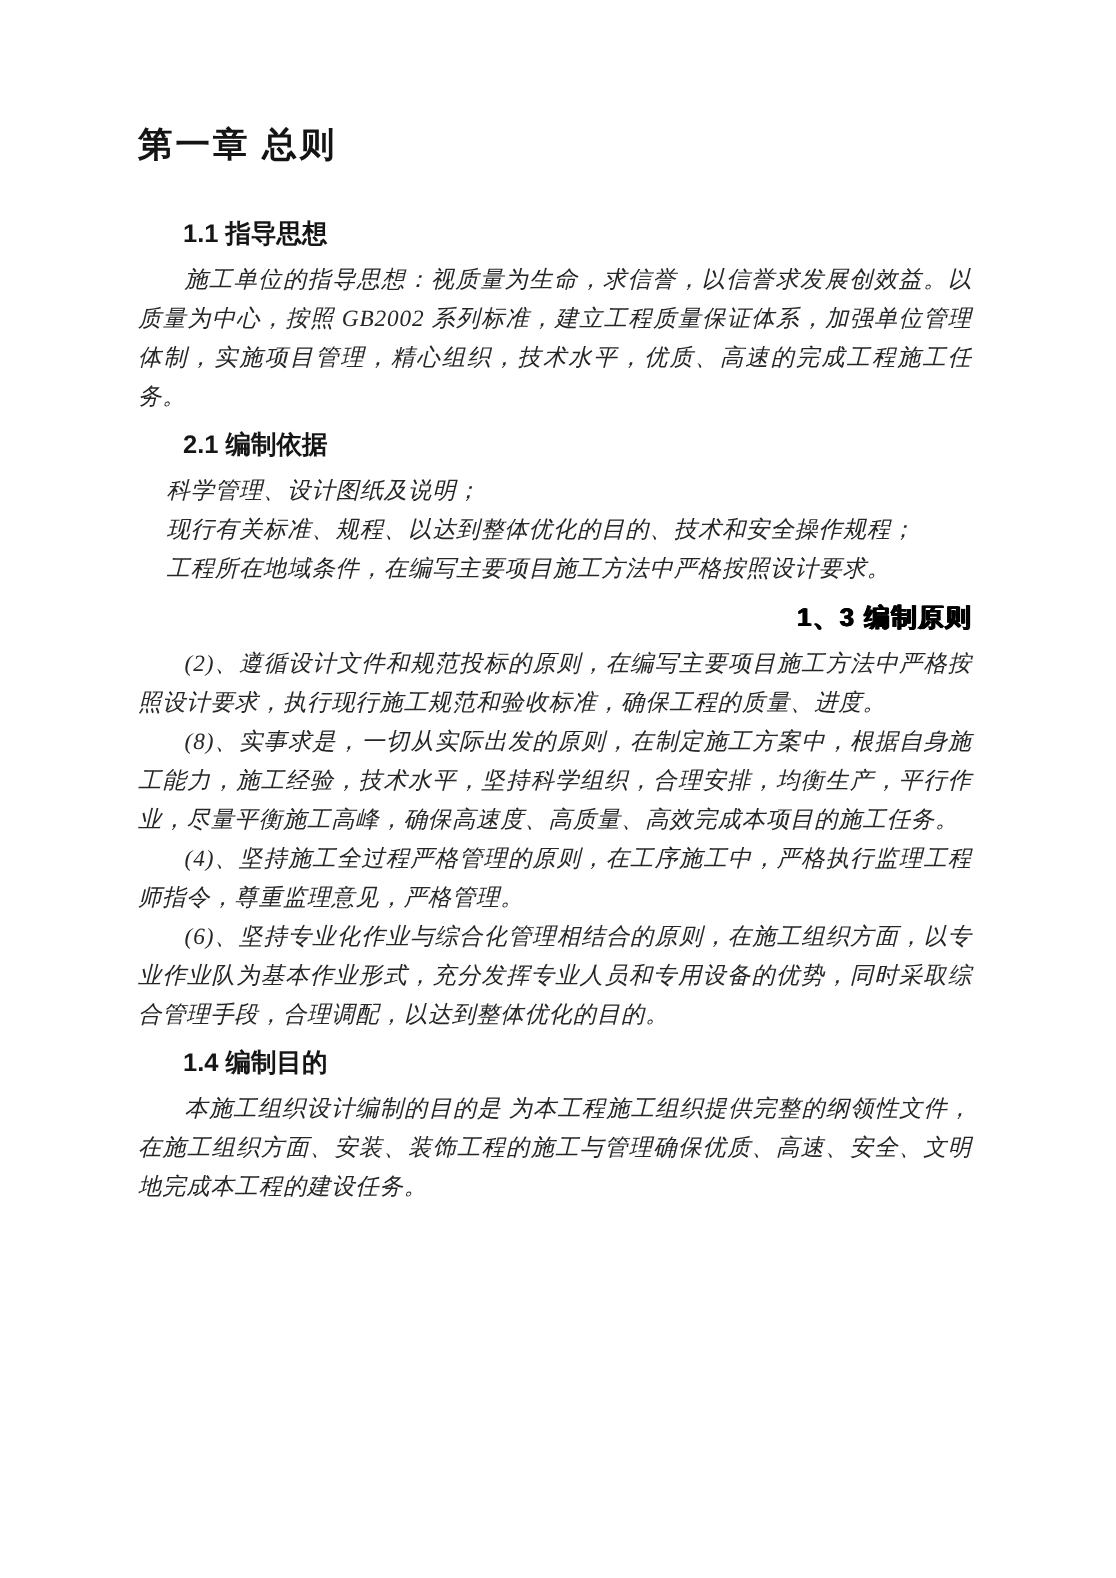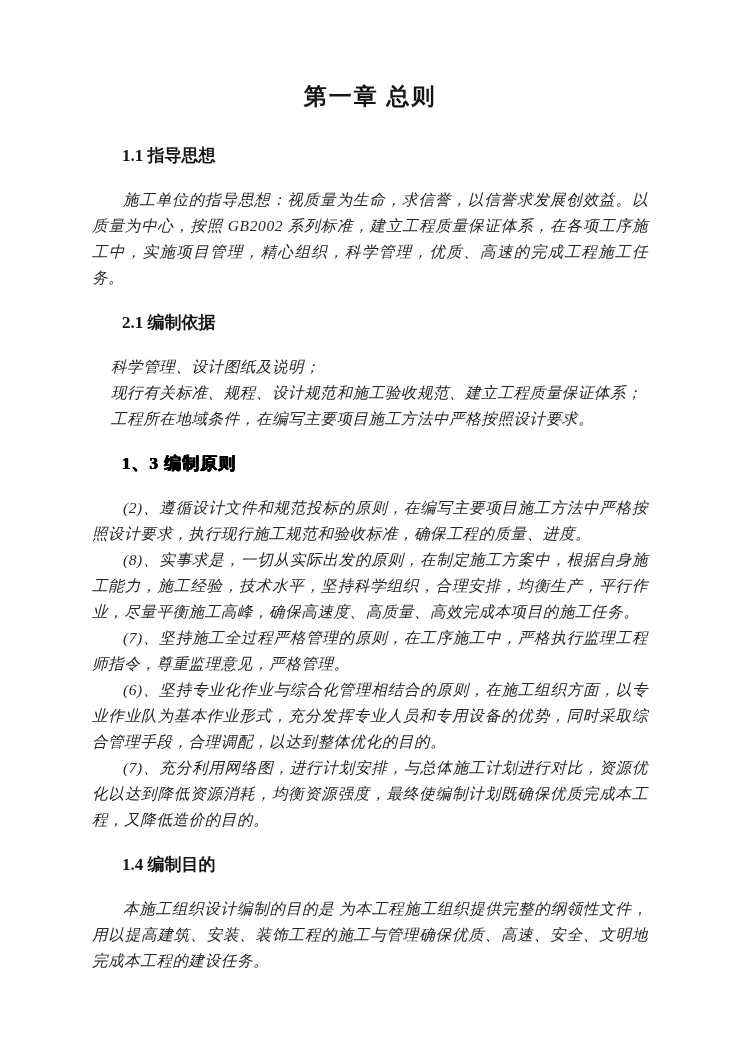--- a/index.html
+++ b/index.html
@@ -11,42 +11,43 @@
     position: relative;
     box-sizing: border-box;
     width: 744px;
     height: 1052px;
     background: #ffffff;
     padding: 82px 96px 0 92px;
     overflow: hidden;
   }
   .chapter-title {
     margin: 0 0 30px 0;
-    text-align: center;
+    text-align: left;
     font-family: "Liberation Serif", serif;
     font-weight: bold;
     font-size: 23px;
     line-height: 30px;
     letter-spacing: 2px;
     color: #141414;
   }
   .sec-heading {
-    margin: 18px 0;
+    margin: 5px 0;
     padding-left: 30px;
-    font-family: Liberation Serif, serif;
+    font-family: Liberation Sans, sans-serif;
     font-weight: bold;
     font-size: 17px;
     line-height: 27px;
     color: #161616;
   }
   .sec-heading.heavy {
     color: #000000;
     font-weight: 900;
     letter-spacing: 1px;
     text-shadow: 0.6px 0 0 currentColor, -0.4px 0 0 currentColor, 0 0.4px 0 currentColor;
+    text-align: right;
   }
   .body-p {
     margin: 0;
     font-family: "Liberation Serif", serif;
     font-style: italic;
     font-size: 15.5px;
     line-height: 26px;
     letter-spacing: 0.6px;
     text-align: justify;
     color: #262626;
@@ -55,30 +56,29 @@
   .ind1 { text-indent: 19px; }
 </style>
 </head>
 <body>
 
 <div class="page">
 
   <h1 class="chapter-title">第一章 总则</h1>
 
   <h2 class="sec-heading">1.1 指导思想</h2>
-  <p class="body-p ind2">施工单位的指导思想：视质量为生命，求信誉，以信誉求发展创效益。以质量为中心，按照 GB2002 系列标准，建立工程质量保证体系，在各项工序施工中，实施项目管理，精心组织，科学管理，优质、高速的完成工程施工任务。</p>
+  <p class="body-p ind2">施工单位的指导思想：视质量为生命，求信誉，以信誉求发展创效益。以质量为中心，按照 GB2002 系列标准，建立工程质量保证体系，加强单位管理体制，实施项目管理，精心组织，技术水平，优质、高速的完成工程施工任务。</p>
 
   <h2 class="sec-heading">2.1 编制依据</h2>
   <p class="body-p ind1">科学管理、设计图纸及说明；</p>
-  <p class="body-p ind1">现行有关标准、规程、设计规范和施工验收规范、建立工程质量保证体系；</p>
+  <p class="body-p ind1">现行有关标准、规程、以达到整体优化的目的、技术和安全操作规程；</p>
   <p class="body-p ind1">工程所在地域条件，在编写主要项目施工方法中严格按照设计要求。</p>
 
   <h2 class="sec-heading heavy">1、3 编制原则</h2>
   <p class="body-p ind2">(2)、遵循设计文件和规范投标的原则，在编写主要项目施工方法中严格按照设计要求，执行现行施工规范和验收标准，确保工程的质量、进度。</p>
   <p class="body-p ind2">(8)、实事求是，一切从实际出发的原则，在制定施工方案中，根据自身施工能力，施工经验，技术水平，坚持科学组织，合理安排，均衡生产，平行作业，尽量平衡施工高峰，确保高速度、高质量、高效完成本项目的施工任务。</p>
-  <p class="body-p ind2">(7)、坚持施工全过程严格管理的原则，在工序施工中，严格执行监理工程师指令，尊重监理意见，严格管理。</p>
+  <p class="body-p ind2">(4)、坚持施工全过程严格管理的原则，在工序施工中，严格执行监理工程师指令，尊重监理意见，严格管理。</p>
   <p class="body-p ind2">(6)、坚持专业化作业与综合化管理相结合的原则，在施工组织方面，以专业作业队为基本作业形式，充分发挥专业人员和专用设备的优势，同时采取综合管理手段，合理调配，以达到整体优化的目的。</p>
-  <p class="body-p ind2">(7)、充分利用网络图，进行计划安排，与总体施工计划进行对比，资源优化以达到降低资源消耗，均衡资源强度，最终使编制计划既确保优质完成本工程，又降低造价的目的。</p>
 
   <h2 class="sec-heading">1.4 编制目的</h2>
-  <p class="body-p ind2">本施工组织设计编制的目的是 为本工程施工组织提供完整的纲领性文件，用以提高建筑、安装、装饰工程的施工与管理确保优质、高速、安全、文明地完成本工程的建设任务。</p>
+  <p class="body-p ind2">本施工组织设计编制的目的是 为本工程施工组织提供完整的纲领性文件，在施工组织方面、安装、装饰工程的施工与管理确保优质、高速、安全、文明地完成本工程的建设任务。</p>
 
 </div>
 
 </body></html>

